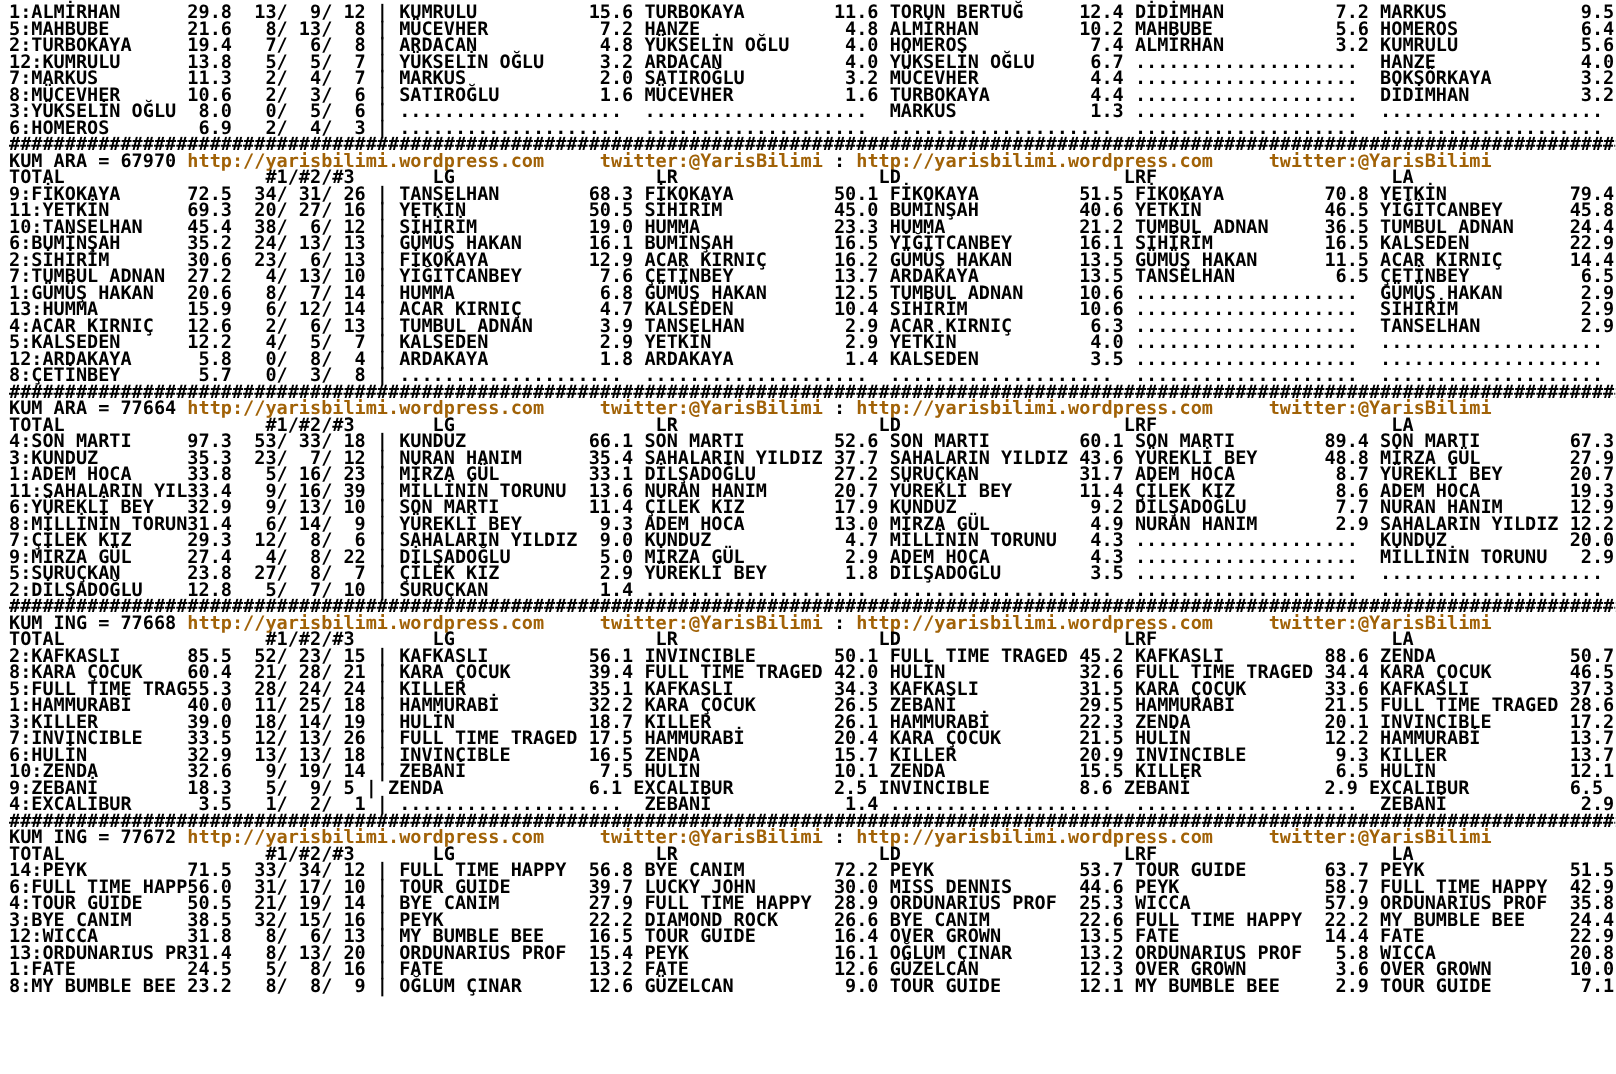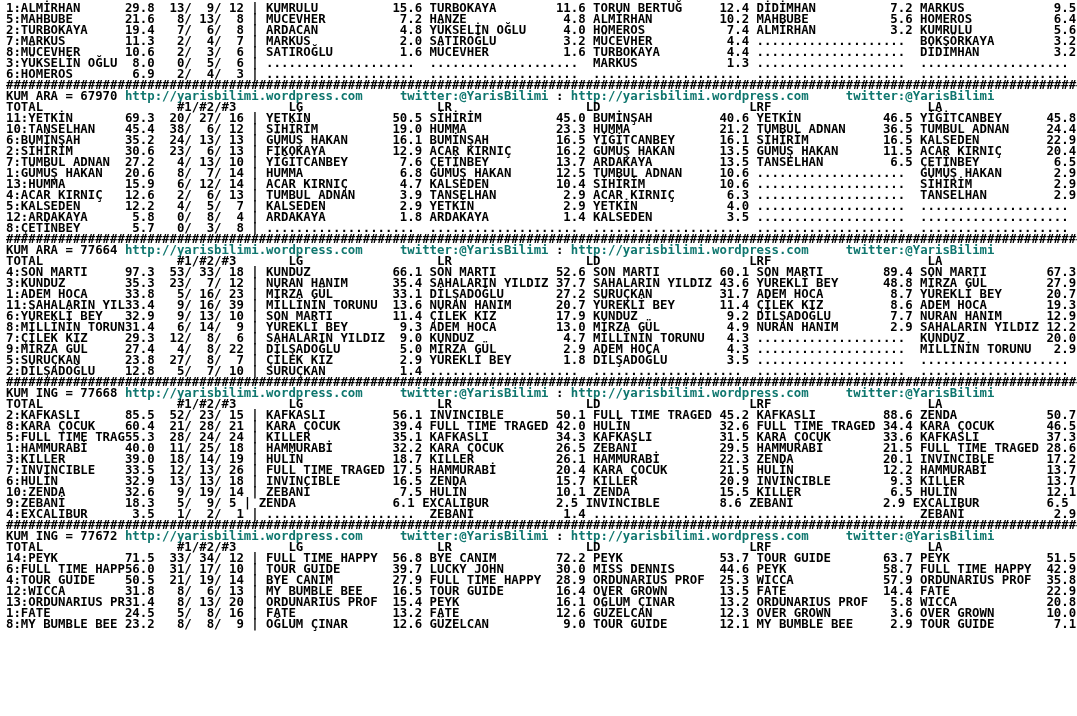--- a/index.html
+++ b/index.html
@@ -7,43 +7,45 @@
     width:1077px;height:716px;overflow:hidden;box-sizing:border-box;
     padding:3px 0 0 6px;
     font-family:"DejaVu Sans Mono",monospace;
     font-weight:bold;
     font-size:12.35px;
     line-height:11px;
     color:#000;
   }
   .line{white-space:pre;height:11px}
   .sep{white-space:pre;height:11px;overflow:hidden}
-  .lnk{color:#0f766e;text-decoration:none;cursor:pointer}
+  .lnk{color:#a16207;text-decoration:none;cursor:pointer}
 </style>
 </head>
 <body>
 
 <div>
   <div id="sec0">
       <div class="line">1:ALMİRHAN      29.8  13/  9/ 12 | KUMRULU          15.6 TURBOKAYA        11.6 TORUN BERTUĞ     12.4 DİDİMHAN          7.2 MARKUS            9.5 </div>
       <div class="line">5:MAHBUBE       21.6   8/ 13/  8 | MÜCEVHER          7.2 HANZE             4.8 ALMİRHAN         10.2 MAHBUBE           5.6 HOMEROS           6.4 </div>
       <div class="line">2:TURBOKAYA     19.4   7/  6/  8 | ARDACAN           4.8 YÜKSELİN OĞLU     4.0 HOMEROS           7.4 ALMİRHAN          3.2 KUMRULU           5.6 </div>
+      <div class="line">12:KUMRULU      13.8   5/  5/  7 | YÜKSELİN OĞLU     3.2 ARDACAN           4.0 YÜKSELİN OĞLU     6.7 ....................  HANZE             4.0 </div>
       <div class="line">7:MARKUS        11.3   2/  4/  7 | MARKUS            2.0 SATIROĞLU         3.2 MÜCEVHER          4.4 ....................  BOKSÖRKAYA        3.2 </div>
       <div class="line">8:MÜCEVHER      10.6   2/  3/  6 | SATIROĞLU         1.6 MÜCEVHER          1.6 TURBOKAYA         4.4 ....................  DİDİMHAN          3.2 </div>
       <div class="line">3:YÜKSELİN OĞLU  8.0   0/  5/  6 | ....................  ....................  MARKUS            1.3 ....................  ....................  </div>
       <div class="line">6:HOMEROS        6.9   2/  4/  3 | ....................  ....................  ....................  ....................  ....................  </div>
     </div>
   <div id="sec1">
       <div class="sep">#################################################################################################################################################</div>
       <div class="line"><span>KUM ARA = 67970 </span><span class="lnk">http://yarisbilimi.wordpress.com</span>     <span class="lnk">twitter:@YarisBilimi</span> : <span class="lnk">http://yarisbilimi.wordpress.com</span>     <span class="lnk">twitter:@YarisBilimi</span></div>
       <div class="line">TOTAL                  #1/#2/#3       LG                  LR                  LD                    LRF                     LA              </div>
+      <div class="line">9:FİKOKAYA      72.5  34/ 31/ 26 | TANSELHAN        68.3 FİKOKAYA         50.1 FİKOKAYA         51.5 FİKOKAYA         70.8 YETKİN           79.4 </div>
       <div class="line">11:YETKİN       69.3  20/ 27/ 16 | YETKİN           50.5 SİHİRİM          45.0 BUMİNŞAH         40.6 YETKİN           46.5 YİĞİTCANBEY      45.8 </div>
       <div class="line">10:TANSELHAN    45.4  38/  6/ 12 | SİHİRİM          19.0 HUMMA            23.3 HUMMA            21.2 TUMBUL ADNAN     36.5 TUMBUL ADNAN     24.4 </div>
       <div class="line">6:BUMİNŞAH      35.2  24/ 13/ 13 | GÜMÜŞ HAKAN      16.1 BUMİNŞAH         16.5 YİĞİTCANBEY      16.1 SİHİRİM          16.5 KALSEDEN         22.9 </div>
-      <div class="line">2:SİHİRİM       30.6  23/  6/ 13 | FİKOKAYA         12.9 ACAR KIRNIÇ      16.2 GÜMÜŞ HAKAN      13.5 GÜMÜŞ HAKAN      11.5 ACAR KIRNIÇ      20.4 </div>
+      <div class="line">2:SİHİRİM       30.6  23/  6/ 13 | FİKOKAYA         12.9 ACAR KIRNIÇ      16.2 GÜMÜŞ HAKAN      13.5 GÜMÜŞ HAKAN      11.5 ACAR KIRNIÇ      14.4 </div>
       <div class="line">7:TUMBUL ADNAN  27.2   4/ 13/ 10 | YİĞİTCANBEY       7.6 ÇETİNBEY         13.7 ARDAKAYA         13.5 TANSELHAN         6.5 ÇETİNBEY          6.5 </div>
       <div class="line">1:GÜMÜŞ HAKAN   20.6   8/  7/ 14 | HUMMA             6.8 GÜMÜŞ HAKAN      12.5 TUMBUL ADNAN     10.6 ....................  GÜMÜŞ HAKAN       2.9 </div>
       <div class="line">13:HUMMA        15.9   6/ 12/ 14 | ACAR KIRNIÇ       4.7 KALSEDEN         10.4 SİHİRİM          10.6 ....................  SİHİRİM           2.9 </div>
       <div class="line">4:ACAR KIRNIÇ   12.6   2/  6/ 13 | TUMBUL ADNAN      3.9 TANSELHAN         2.9 ACAR KIRNIÇ       6.3 ....................  TANSELHAN         2.9 </div>
       <div class="line">5:KALSEDEN      12.2   4/  5/  7 | KALSEDEN          2.9 YETKİN            2.9 YETKİN            4.0 ....................  ....................  </div>
       <div class="line">12:ARDAKAYA      5.8   0/  8/  4 | ARDAKAYA          1.8 ARDAKAYA          1.4 KALSEDEN          3.5 ....................  ....................  </div>
       <div class="line">8:ÇETİNBEY       5.7   0/  3/  8 | ....................  ....................  ....................  ....................  ....................  </div>
     </div>
   <div id="sec2">
       <div class="sep">#################################################################################################################################################</div>
@@ -75,18 +77,19 @@
       <div class="line">9:ZEBANİ        18.3   5/  9/ 5 | ZENDA             6.1 EXCALIBUR         2.5 INVINCIBLE        8.6 ZEBANİ            2.9 EXCALIBUR         6.5 </div>
       <div class="line">4:EXCALIBUR      3.5   1/  2/  1 | ....................  ZEBANİ            1.4 ....................  ....................  ZEBANİ            2.9 </div>
     </div>
   <div id="sec4">
       <div class="sep">#################################################################################################################################################</div>
       <div class="line"><span>KUM ING = 77672 </span><span class="lnk">http://yarisbilimi.wordpress.com</span>     <span class="lnk">twitter:@YarisBilimi</span> : <span class="lnk">http://yarisbilimi.wordpress.com</span>     <span class="lnk">twitter:@YarisBilimi</span></div>
       <div class="line">TOTAL                  #1/#2/#3       LG                  LR                  LD                    LRF                     LA              </div>
       <div class="line">14:PEYK         71.5  33/ 34/ 12 | FULL TIME HAPPY  56.8 BYE CANIM        72.2 PEYK             53.7 TOUR GUIDE       63.7 PEYK             51.5 </div>
       <div class="line">6:FULL TIME HAPP56.0  31/ 17/ 10 | TOUR GUIDE       39.7 LUCKY JOHN       30.0 MISS DENNIS      44.6 PEYK             58.7 FULL TIME HAPPY  42.9 </div>
       <div class="line">4:TOUR GUIDE    50.5  21/ 19/ 14 | BYE CANIM        27.9 FULL TIME HAPPY  28.9 ORDUNARIUS PROF  25.3 WICCA            57.9 ORDUNARIUS PROF  35.8 </div>
+      <div class="line">3:BYE CANIM     38.5  32/ 15/ 16 | PEYK             22.2 DIAMOND ROCK     26.6 BYE CANIM        22.6 FULL TIME HAPPY  22.2 MY BUMBLE BEE    24.4 </div>
       <div class="line">12:WICCA        31.8   8/  6/ 13 | MY BUMBLE BEE    16.5 TOUR GUIDE       16.4 OVER GROWN       13.5 FATE             14.4 FATE             22.9 </div>
       <div class="line">13:ORDUNARIUS PR31.4   8/ 13/ 20 | ORDUNARIUS PROF  15.4 PEYK             16.1 OĞLUM ÇINAR      13.2 ORDUNARIUS PROF   5.8 WICCA            20.8 </div>
       <div class="line">1:FATE          24.5   5/  8/ 16 | FATE             13.2 FATE             12.6 GÜZELCAN         12.3 OVER GROWN        3.6 OVER GROWN       10.0 </div>
       <div class="line">8:MY BUMBLE BEE 23.2   8/  8/  9 | OĞLUM ÇINAR      12.6 GÜZELCAN          9.0 TOUR GUIDE       12.1 MY BUMBLE BEE     2.9 TOUR GUIDE        7.1 </div>
     </div>
 </div>
 
 </body></html>

